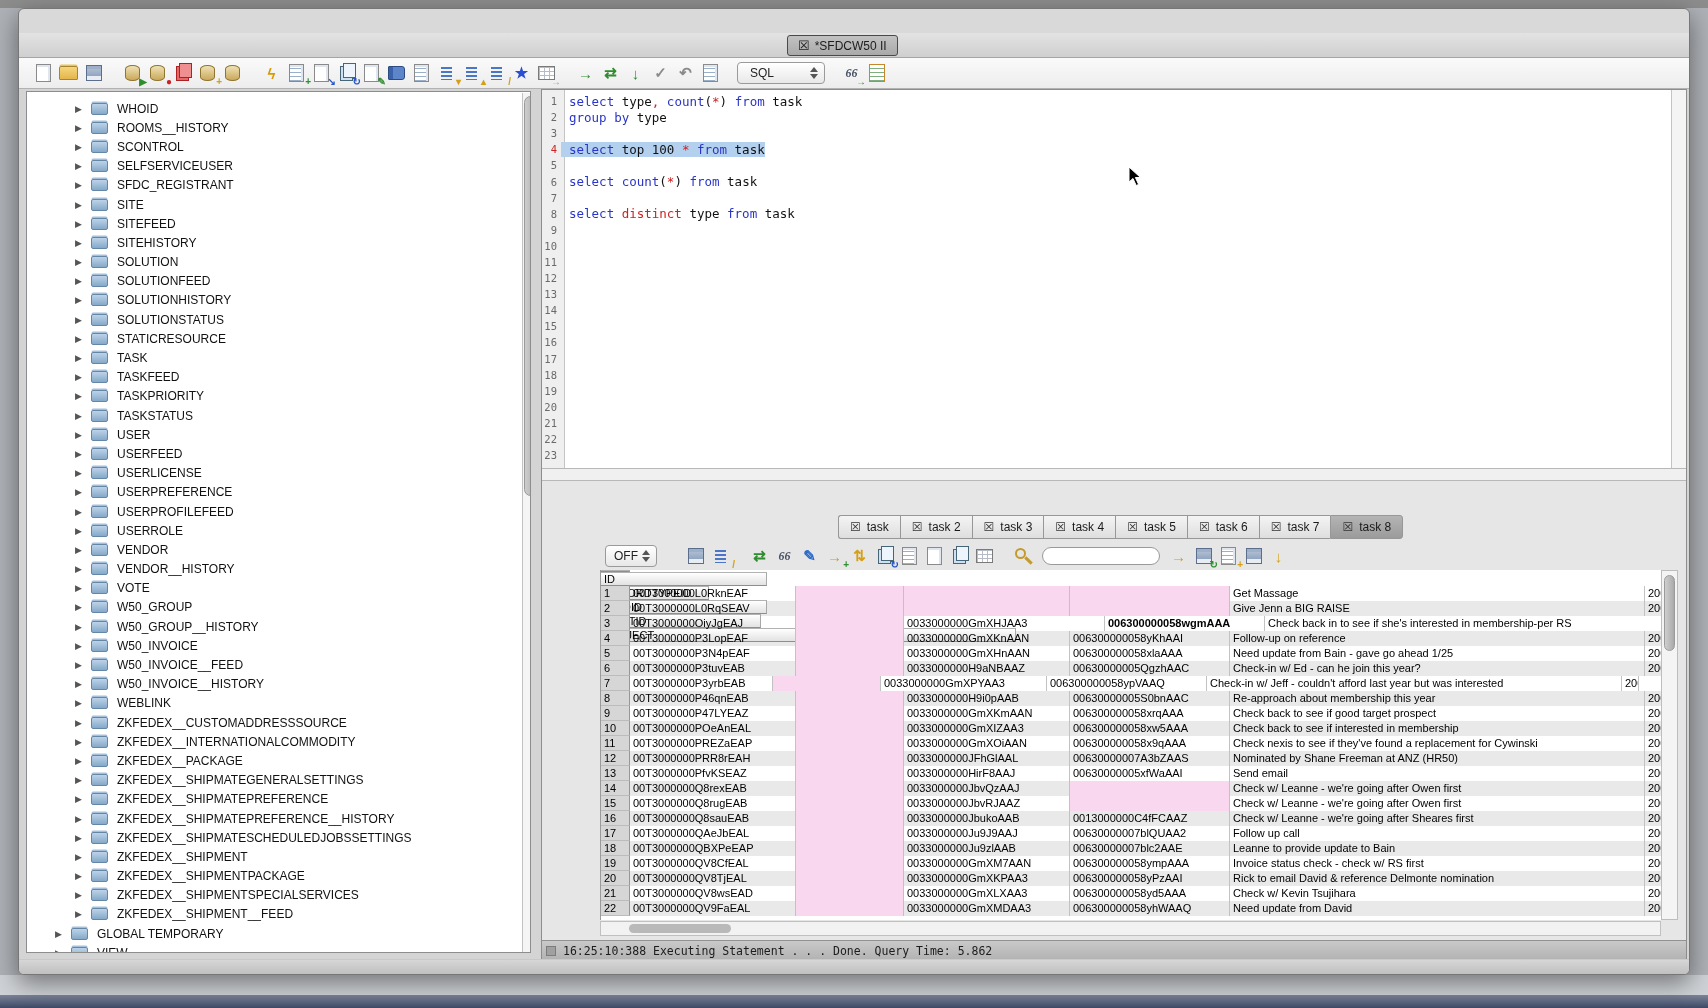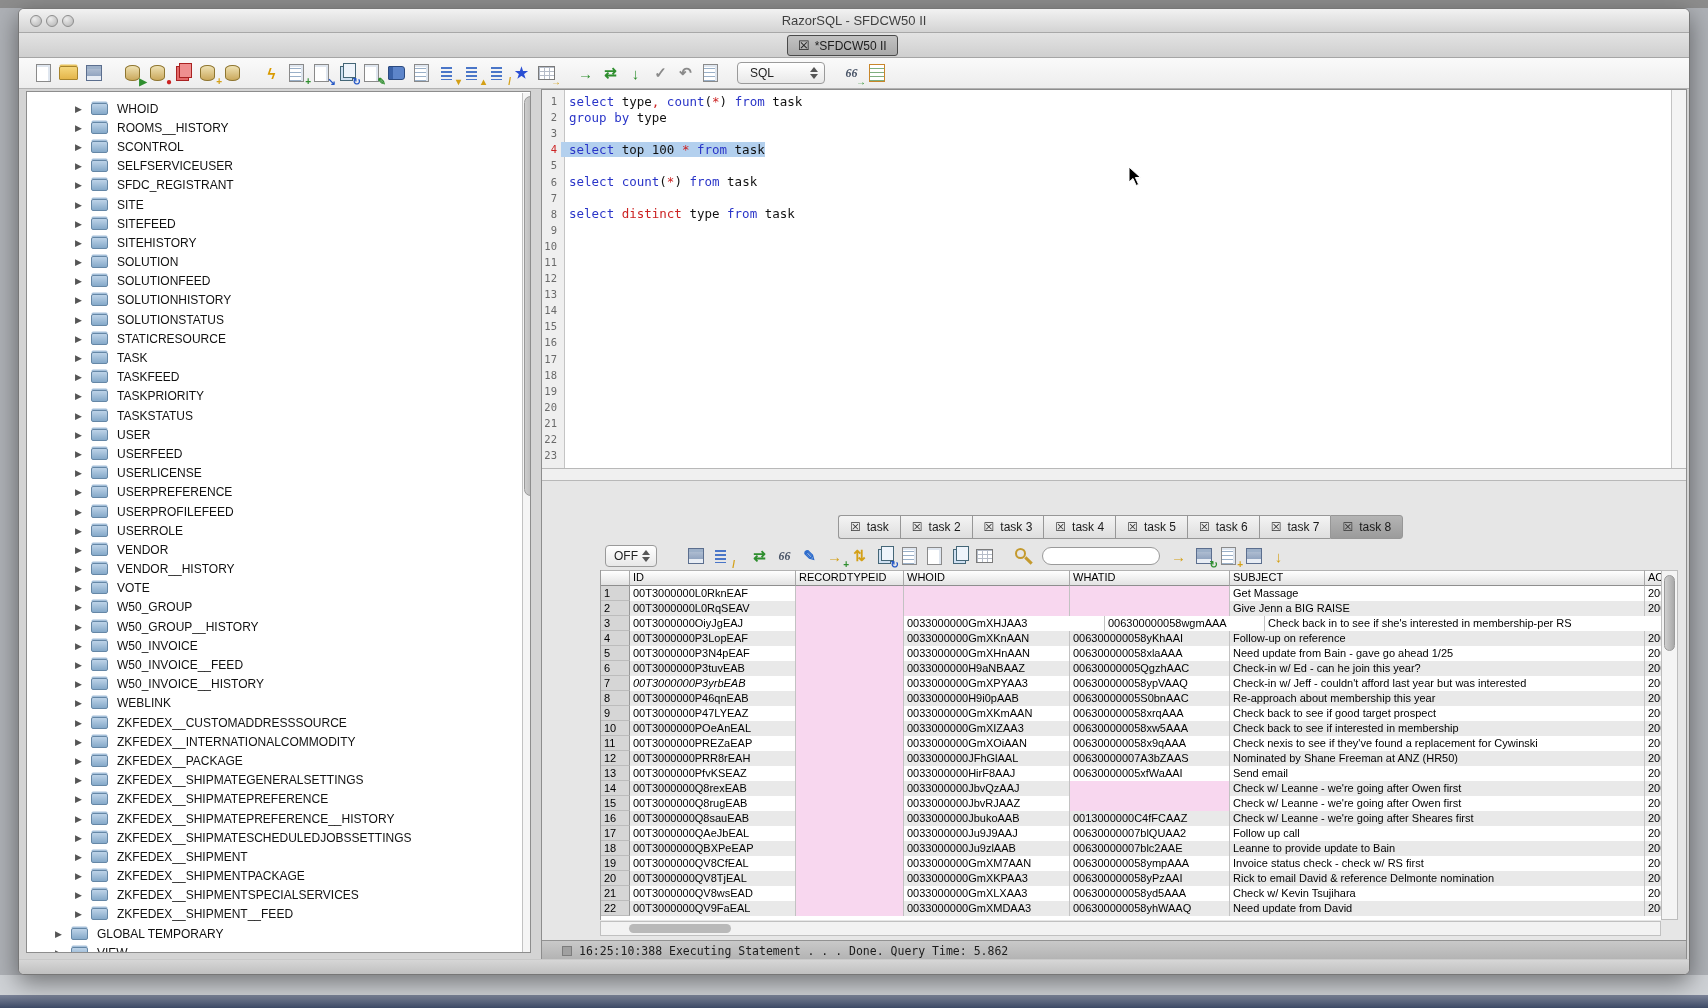--- a/index.html
+++ b/index.html
@@ -116,60 +116,54 @@
   .rtab.active { background:linear-gradient(#b4b4b4,#9b9b9b); }
   .rtab .closebox { font-size:12px; color:#333; }
 
   
   #rtoolbar { left:0; top:452px; width:1144px; height:28px; display:flex; align-items:center; padding-left:63px; }
   #search-input { width:118px; height:18px; border:1px solid #9a9a9a; border-radius:9px; background:#fff;
         font-size:11px; padding:0 8px; margin:0 6px; }
 
   
   #tbl { left:58px; top:480px; width:1061px; height:350px; background:#fff; overflow:hidden; border-left:1px solid #9a9a9a; }
-  #thead-row { display:flex; height:16px; }
+  #thead-row { display:flex; height:16px;flex-direction:column; }
   .th { flex:none; background:linear-gradient(#ffffff,#e2e2e2); border-right:1px solid #a8a8a8;
         border-top:1px solid #b2b2b2; border-bottom:1px solid #8e8e8e; font-size:11px; color:#000;
         padding:0 3px; overflow:hidden; white-space:nowrap; }
   .tr { display:flex; height:15px; background:#fff; }
   .tr.alt { background:#e9e9e9; }
   .td { flex:none; font-size:11px; color:#000; padding:0 3px; overflow:hidden; white-space:nowrap;
         border-right:1px solid #c2c2c2; line-height:14px; }
   .td.rownum { background:#d6d6d6; border-right:1px solid #979797; border-bottom:1px solid #bcbcbc; }
   .td.nullcell { background:#f8d7ef; }
   #tbl-vscroll { left:1119px; top:480px; width:17px; height:350px; background:#f4f4f4; border:1px solid #bdbdbd; }
   #tbl-vthumb { left:2px; top:4px; width:11px; height:76px; background:linear-gradient(90deg,#cfcfcf,#a9a9a9); border-radius:6px; border:1px solid #9a9a9a; }
   #tbl-hscroll { left:58px; top:831px; width:1061px; height:15px; background:#f2f2f2; border:1px solid #c0c0c0; }
   #tbl-hthumb { left:28px; top:2px; width:102px; height:9px; background:#b9b9b9; border-radius:5px; }
 
   
   #bstatus { left:0; top:850px; width:1144px; height:20px; background:linear-gradient(#c9c9c9,#b2b2b2);
-        border-top:1px solid #929292; display:flex; align-items:center; padding-left:20px; }
+        border-top:1px solid #929292; display:flex; align-items:center; padding-left:4px; }
   #bstatus .sq { width:10px; height:10px; background:#a0a0a0; border:1px solid #7c7c7c; margin-right:7px; flex:none; }
   #bstatus-msg { font-family:"DejaVu Sans Mono", monospace; font-size:11.5px; color:#1c1c1c; }
 
   #footer { left:0; top:950px; width:100%; height:17px; background:linear-gradient(#d6d6d6,#bdbdbd); border-top:1px solid #c9c9c9; }
 
   #mouse-cursor { left:1128px; top:166px; width:16px; height:22px; }
 </style>
 </head>
 <body>
 
 <div id="desk-top" class="abs"></div>
 <div id="desk-bottom1" class="abs"></div>
 <div id="desk-bottom2" class="abs"></div>
 
 <div id="window" class="abs">
 
-  <div id="titlebar" class="abs">
-    <span class="tl" style="left:11px"></span>
-    <span class="tl" style="left:27px"></span>
-    <span class="tl" style="left:43px"></span>
-    <div id="win-title">RazorSQL - SFDCW50 II</div>
-  </div>
 
   <div id="tabstrip" class="abs">
     <div id="doc-tab">
       <span class="closebox">☒</span>
       <span>*SFDCW50 II</span>
     </div>
   </div>
 
   <div id="toolbar" class="abs">
     <span id="tb-icons-a" style="display:inline-flex;align-items:center">
@@ -683,21 +677,21 @@
               <div class="td nullcell" style="width: 166px;"></div>
               <div class="td nullcell" style="width: 160px;"></div>
               <div class="td" style="width: 415px;">Give Jenn a BIG RAISE</div>
               <div class="td" style="width: 17px;">200</div>
             </div>
             <div class="tr">
               <div class="td rownum" style="width: 29px;">3</div>
               <div class="td" style="width: 166px;">00T3000000OiyJgEAJ</div>
               <div class="td nullcell" style="width: 108px;"></div>
               <div class="td" style="width: 201px;">0033000000GmXHJAA3</div>
-              <div class="td" style="width: 160px;">006300000058wgmAAA</div>
+              <div class="td" style="width: 160px; font-weight: bold;">006300000058wgmAAA</div>
               <div class="td" style="width: 415px;">Check back in to see if she's interested in membership-per RS</div>
               <div class="td" style="width: 17px;">200</div>
             </div>
             <div class="tr alt">
               <div class="td rownum" style="width: 29px;">4</div>
               <div class="td" style="width: 166px;">00T3000000P3LopEAF</div>
               <div class="td nullcell" style="width: 108px;"></div>
               <div class="td" style="width: 166px;">0033000000GmXKnAAN</div>
               <div class="td" style="width: 160px;">006300000058yKhAAI</div>
               <div class="td" style="width: 415px;">Follow-up on reference</div>
@@ -716,21 +710,21 @@
               <div class="td rownum" style="width: 29px;">6</div>
               <div class="td" style="width: 166px;">00T3000000P3tuvEAB</div>
               <div class="td nullcell" style="width: 108px;"></div>
               <div class="td" style="width: 166px;">0033000000H9aNBAAZ</div>
               <div class="td" style="width: 160px;">00630000005QgzhAAC</div>
               <div class="td" style="width: 415px;">Check-in w/ Ed - can he join this year?</div>
               <div class="td" style="width: 17px;">200</div>
             </div>
             <div class="tr">
               <div class="td rownum" style="width: 29px;">7</div>
-              <div class="td" style="width: 166px; font-style: italic;">00T3000000P3yrbEAB</div>
+              <div class="td" style="width: 143px;">00T3000000P3yrbEAB</div>
               <div class="td nullcell" style="width: 108px;"></div>
               <div class="td" style="width: 166px;">0033000000GmXPYAA3</div>
               <div class="td" style="width: 160px;">006300000058ypVAAQ</div>
               <div class="td" style="width: 415px;">Check-in w/ Jeff - couldn't afford last year but was interested</div>
               <div class="td" style="width: 17px;">200</div>
             </div>
             <div class="tr alt">
               <div class="td rownum" style="width: 29px;">8</div>
               <div class="td" style="width: 166px;">00T3000000P46qnEAB</div>
               <div class="td nullcell" style="width: 108px;"></div>

